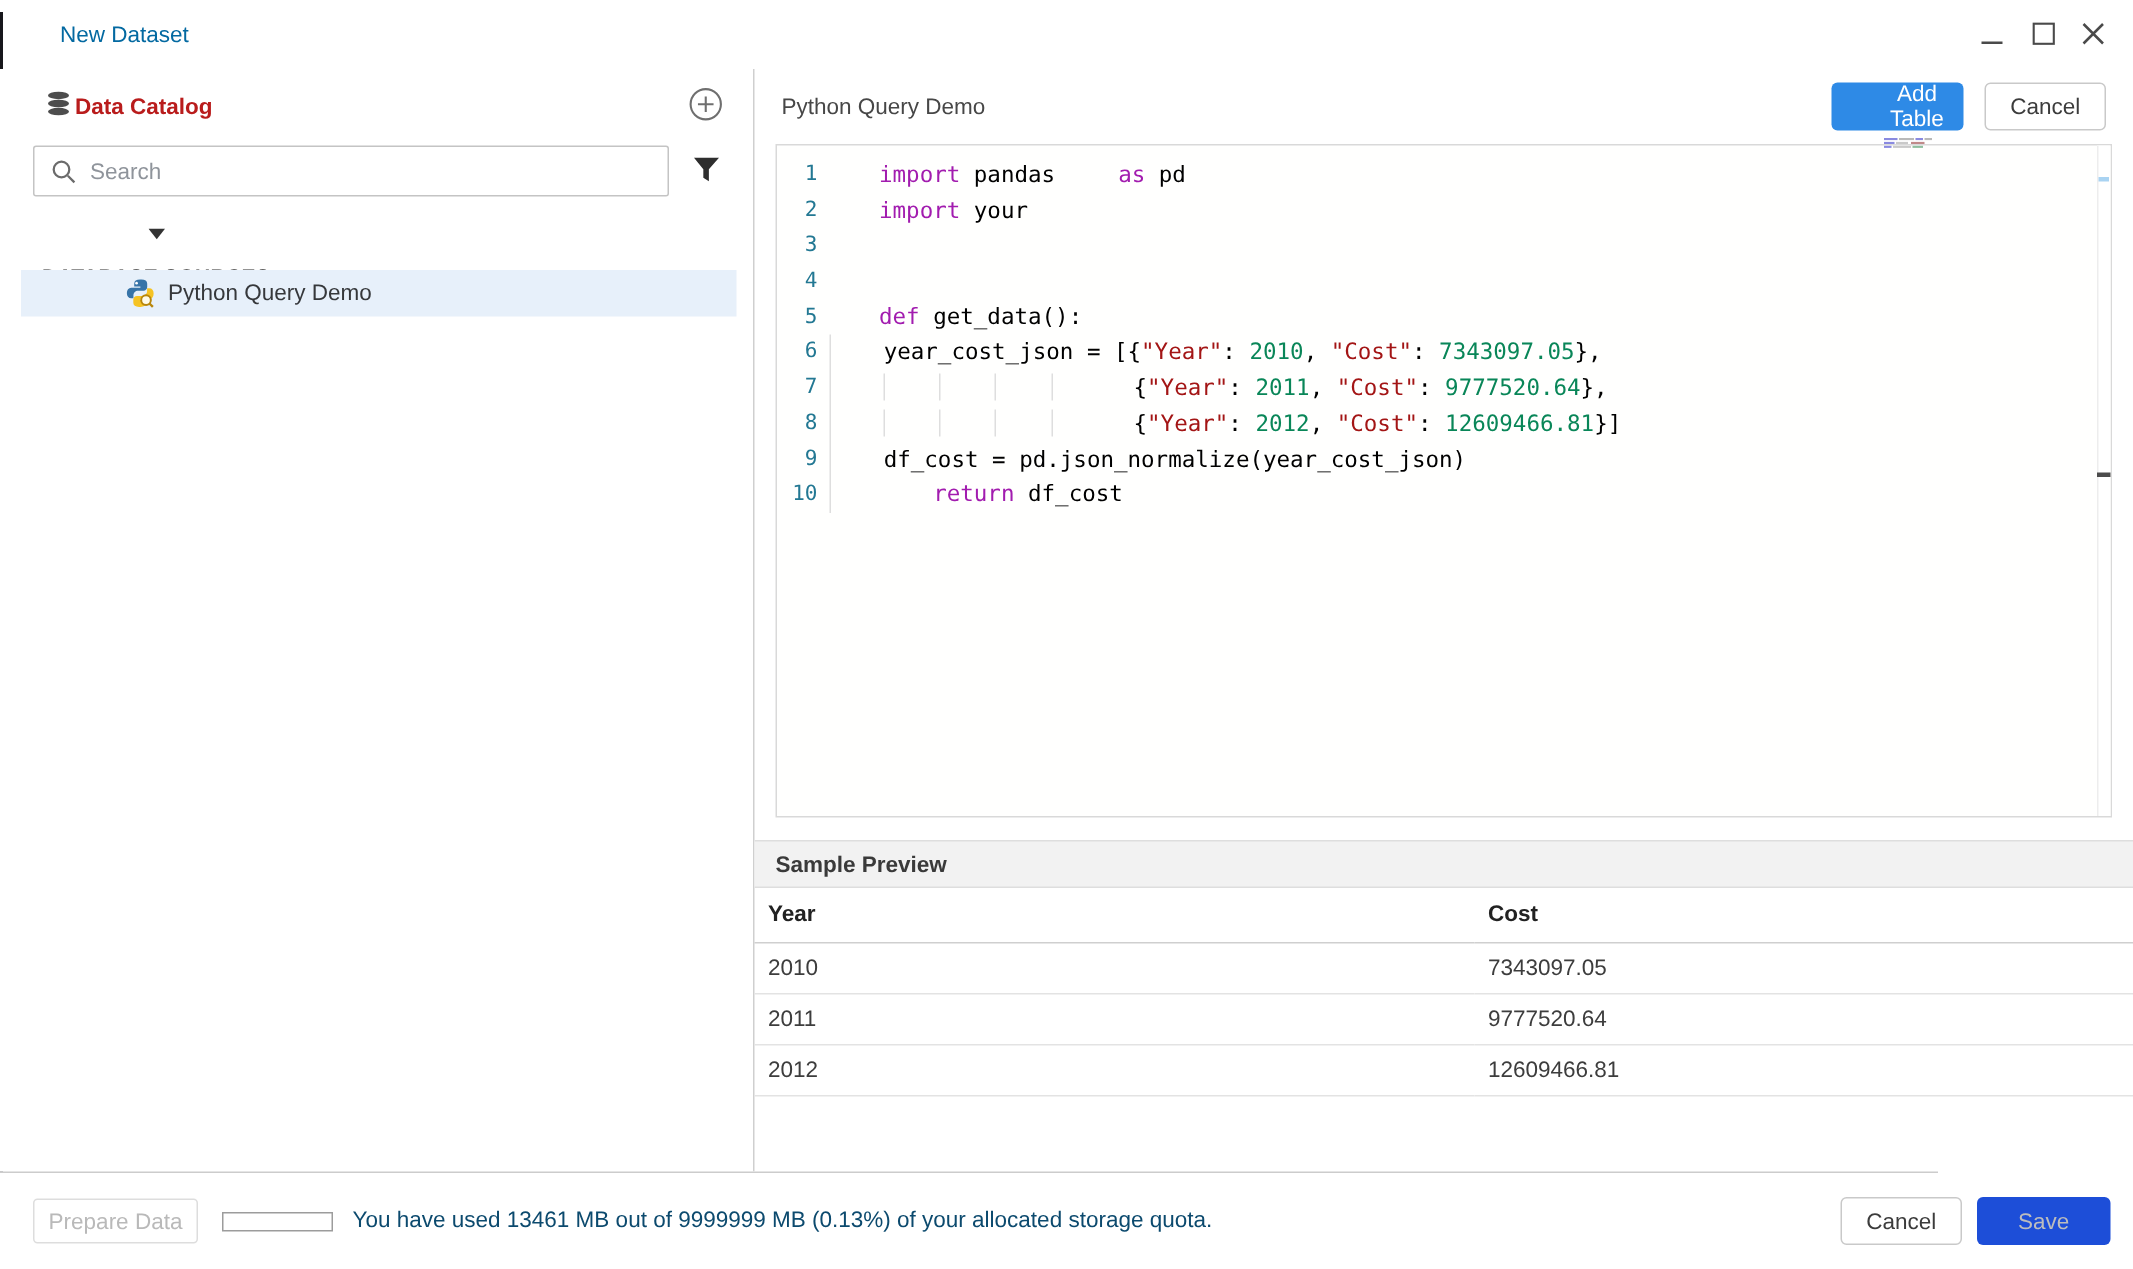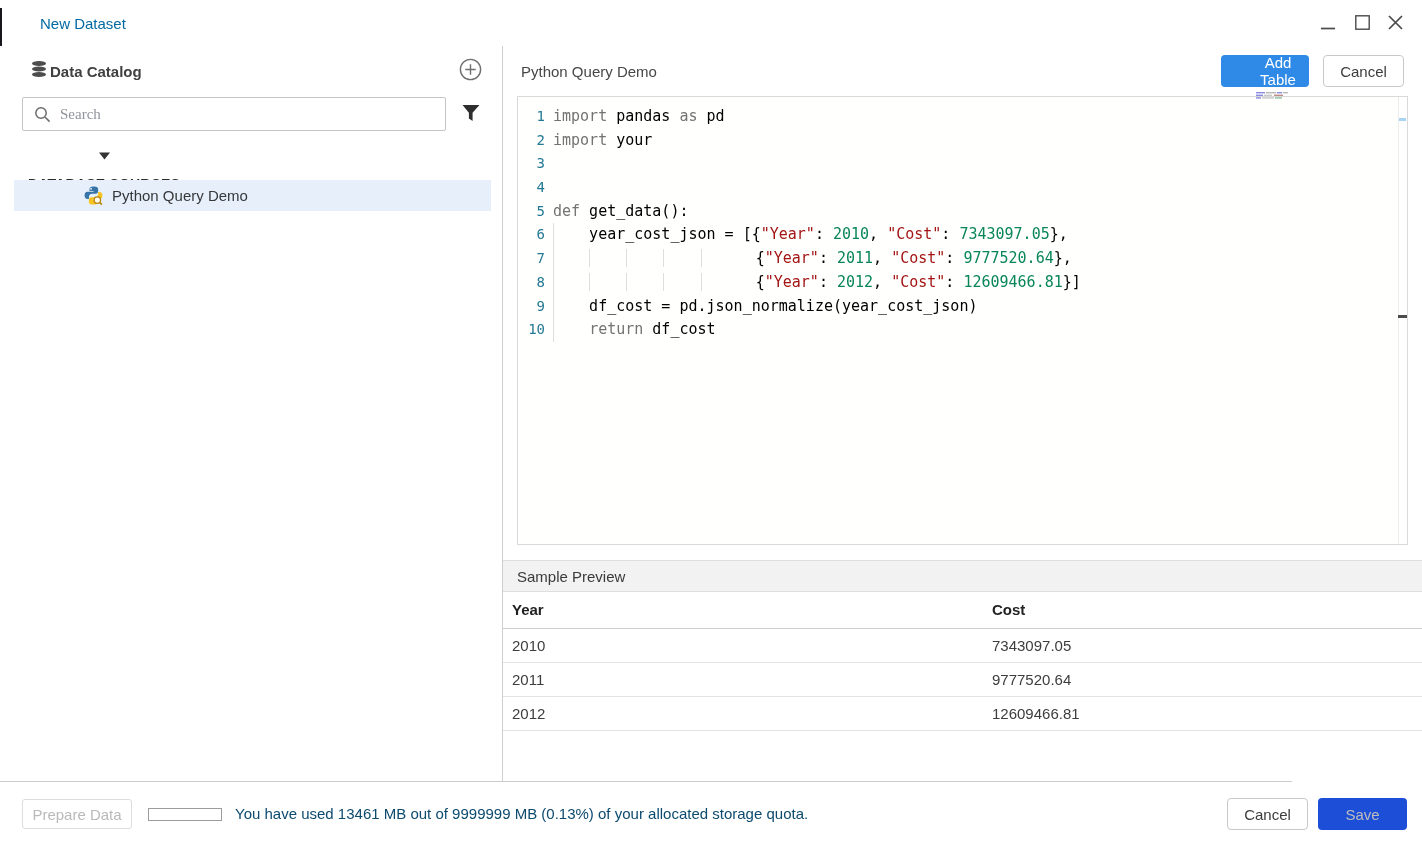--- a/index.html
+++ b/index.html
@@ -14,25 +14,25 @@
   #left-edge { left:0; top:8px; width:2px; height:838px; background:#17171c; }
   #window-title { left:40px; top:15px; font-size:15px; color:#0369a1; }
   .winctl { width:17px; height:17px; cursor:pointer; }
   #win-min { left:1320px; top:14px; }
   #win-max { left:1354px; top:14px; }
   #win-close { left:1387px; top:14px; }
 
   
   #sidebar { left:0; top:46px; width:503px; height:735px; border-right:1px solid #cfcfcf; background:#fff; }
   #catalog-icon { left:30px; top:14px; }
-  #catalog-title { left:50px; top:17px; font-size:15px; font-weight:bold; color:#404040; }
+  #catalog-title { left:50px; top:17px; font-size:15px; font-weight:bold; color:#b91c1c; }
   #add-source { left:459px; top:12px; width:23px; height:23px; cursor:pointer; }
   #search-box { left:22px; top:51px; width:424px; height:34px; border:1px solid #c4c4c4; border-radius:2px; background:#fff; display:flex; align-items:center; }
   #search-box svg { margin-left:11px; flex:0 0 auto; }
-  #search-input { border:none; outline:none; flex:1; margin-left:9px; font-size:15px; color:#333; font-family:Liberation Serif, serif; background:transparent; }
+  #search-input { border:none; outline:none; flex:1; margin-left:9px; font-size:15px; color:#333; font-family:Liberation Sans, sans-serif; background:transparent; }
   #search-input::placeholder { color:#8f949b; }
   #filter-btn { left:462px; top:59px; width:18px; height:17px; cursor:pointer; }
   #section-header { left:28px; top:106px; display:flex; align-items:center; gap:16px; cursor:pointer;flex-direction:column; }
   #section-label { font-size:14px; font-weight:bold; color:#2b2b2b; letter-spacing:.2px; }
   #tree-item { left:14px; top:134px; width:477px; height:31px; background:#e7f0fa; display:flex; align-items:center; cursor:pointer; }
   #tree-item svg { margin-left:69px; }
   #tree-item-label { margin-left:8px; font-size:15px; color:#36383b; }
 
   
   #main-title { left:521px; top:63px; font-size:15px; color:#474747; }
@@ -41,34 +41,34 @@
   .btn { display:flex; align-items:center; justify-content:center; font-size:15px; border-radius:4px; cursor:pointer; }
   #add-table-button { left:1221px; top:55px; width:88px; height:32px; color:#fff; border:none;padding-left:26px; }
   #header-cancel-button { left:1323px; top:55px; width:81px; height:32px; background:#fff; border:1px solid #c9c9c9; color:#3c3c3c; }
 
   
   #editor { left:517px; top:96px; width:891px; height:449px; border:1px solid #d9d9d9; background:#fffffe; cursor:text; }
   #code-lines { padding-top:8px; font-family:"DejaVu Sans Mono", monospace; font-size:15px; line-height:23.7px; }
   .code-line { display:flex; height:23.7px; }
   .ln { width:35px; flex:0 0 35px; text-align:right; padding-right:8px; color:#237893; font-size:14px; }
   .lc { white-space:pre; color:#000; }
-  .t-k { color:#737373; }
+  .t-k { color:#a21caf;margin-left:33px; }
   .t-s { color:#a31515; }
   .t-n { color:#098658; }
   .t-p { color:#000; }
   .t-g { border-left:1px solid #dedede; }
   #indent-guide-0 { left:35px; top:126px; width:1px; height:119px; background:#dedede; }
   #minimap { left:736px; top:-5px; width:38px; height:7px; }
   #overview-ruler { right:0; top:0; width:9px; height:447px; border-left:1px solid #ededed; background:#fff; }
   #ruler-mark-blue { right:1px; top:21px; width:7px; height:3px; background:#a9d3f2; }
   #ruler-mark-dark { right:0; top:218px; width:9px; height:3px; background:#4c4c4c; }
 
   
   #preview-band { left:503px; top:560px; width:919px; height:32px; background:#f2f2f2; border-top:1px solid #dedede; border-bottom:1px solid #dedede; display:flex; align-items:center; }
-  #preview-title { margin-left:14px; font-size:15px; font-weight:normal; color:#3a3a3a; }
+  #preview-title { margin-left:14px; font-size:15px; font-weight:bold; color:#3a3a3a; }
   #preview-table { left:503px; top:592px; width:919px; border-collapse:collapse; table-layout:fixed; }
   #preview-table col.c1 { width:480px; }
   #preview-table th { text-align:left; font-size:15px; color:#222; height:36px; padding-left:9px; border-bottom:1px solid #cfcfcf; font-weight:bold; }
   #preview-table td { font-size:15px; color:#3d3d3d; height:34px; padding-left:9px; border-bottom:1px solid #e3e3e3; }
 
   
   #footer { left:0; bottom:0; width:1292px; height:65px; border-top:1px solid #cccccc; background:#fff; }
   #prepare-data-button { left:22px; top:17px; width:110px; height:30px; background:#fff; border:1px solid #ddd; border-radius:3px; color:#b9b9b9; font-size:15px; }
   #storage-progress { left:148px; top:26px; width:74px; height:13px; border:1px solid #9c9c9c; background:#fff; }
   #quota-text { left:235px; top:23px; font-size:15px; color:#0c4a6e; }

